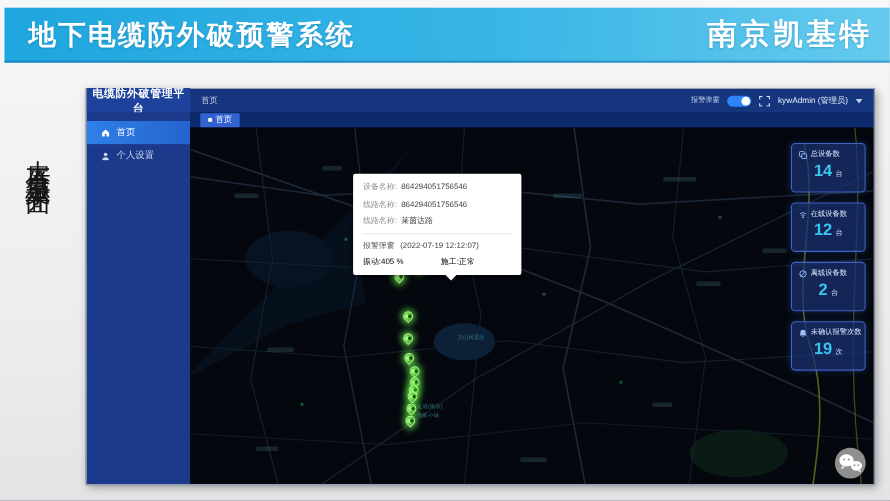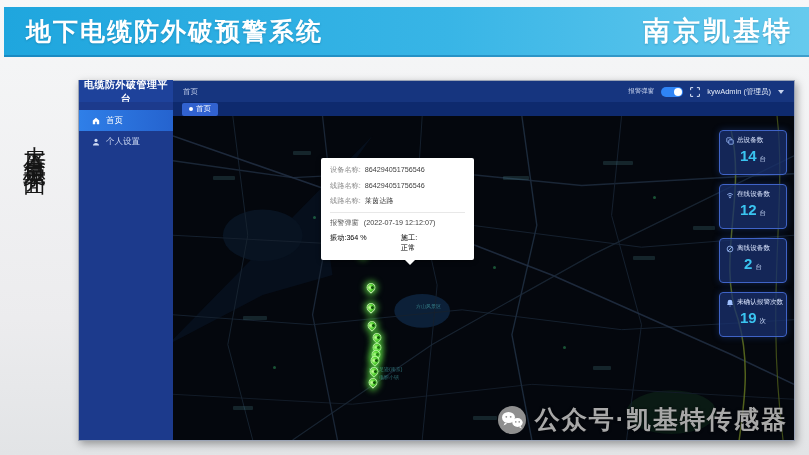--- a/index.html
+++ b/index.html
@@ -72,21 +72,21 @@
     border-right:5px solid transparent; border-top:5px solid #fff; }
   .popup-row { display:flex; font-size:7.2px; margin-bottom:5.5px; }
   .popup-row .lbl { color:#8d8d8d; }
   .popup-row .val { color:#3f3f3f; margin-left:4px; }
   .popup-divider { border-top:1px solid #e8e8e8; margin:2px 0 5px; }
   .popup-rt { font-size:7.2px; margin-bottom:5px; }
   .popup-rt .rt-lbl { color:#555; }
   .popup-rt .rt-time { color:#3f3f3f; margin-left:3px; }
   .popup-metrics { display:flex; font-size:7.2px; padding-bottom:2px; }
   .popup-metrics .m { display:flex; }
-  .popup-metrics .m + .m { margin-left:34px;flex-direction:column; }
+  .popup-metrics .m + .m { margin-left:34px; }
 
   
   .stat-card { position:absolute; left:546px; width:68px; height:45px; border-radius:4px;
     background:rgba(26,49,112,.75); border:1px solid #3f63c6; box-shadow:0 0 7px rgba(50,95,200,.35); cursor:pointer; }
   .card-head { display:flex; align-items:center; gap:3px; padding:5px 0 0 6px; color:#dbe6ff; font-size:6.6px; white-space:nowrap; }
   .card-head svg { width:8px; height:8px; flex:none; }
   .card-value { text-align:center; margin-top:3px; font-size:15px; font-weight:bold; color:#3ac4f0; line-height:1; }
   .card-unit { font-size:6.5px; font-weight:normal; color:#cfe0ff; margin-left:3px; }
 
   
@@ -227,21 +227,21 @@
               <span class="val">莱茵达路</span>
             </div>
             <div class="popup-divider"></div>
             <div class="popup-rt">
               <span class="rt-lbl">报警弹窗</span>
               <span class="rt-time">(2022-07-19 12:12:07)</span>
             </div>
             <div class="popup-metrics">
               <span class="m">
                 <span class="lbl">振动:</span>
-                <span class="val">364 %</span>
+                <span class="val">405 %</span>
               </span>
               <span class="m">
                 <span class="lbl">施工:</span>
                 <span class="val">正常</span>
               </span>
             </div>
           </div>
 
           <div class="stat-card" style="top:14px">
             <div class="card-head">
@@ -289,19 +289,18 @@
               <circle cx="15" cy="15" r="14" fill="#8f8f8f"></circle>
               <ellipse cx="11.5" cy="12.5" rx="6.5" ry="5.5" fill="#fff"></ellipse>
               <path d="M8 17.5l-1.5 3 3.5-1.8z" fill="#fff"></path>
               <circle cx="9.3" cy="11.8" r="0.9" fill="#8f8f8f"></circle>
               <circle cx="13.7" cy="11.8" r="0.9" fill="#8f8f8f"></circle>
               <ellipse cx="20.5" cy="17.5" rx="5.2" ry="4.4" fill="#fff"></ellipse>
               <path d="M23.5 21l1.4 2.4-3-1.3z" fill="#fff"></path>
               <circle cx="18.8" cy="16.9" r="0.8" fill="#8f8f8f"></circle>
               <circle cx="22.2" cy="16.9" r="0.8" fill="#8f8f8f"></circle>
             </svg>
-            <span>公众号·凯基特传感器</span>
           </div>
         </div>
       </div>
     </div>
   </div>
 </div>
 
 </body></html>

